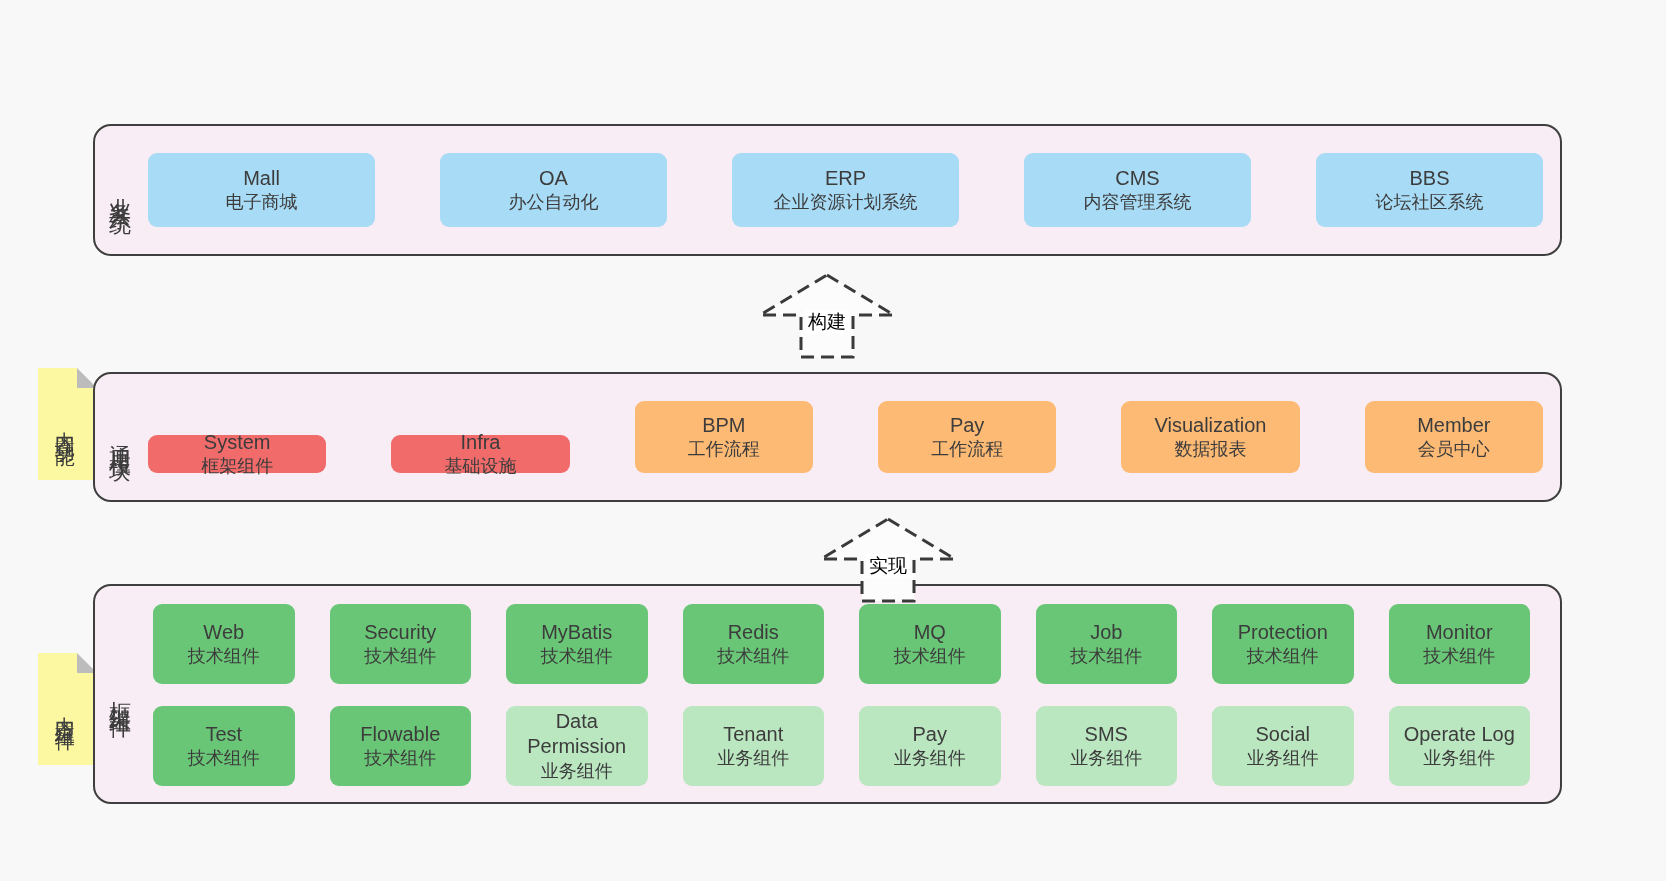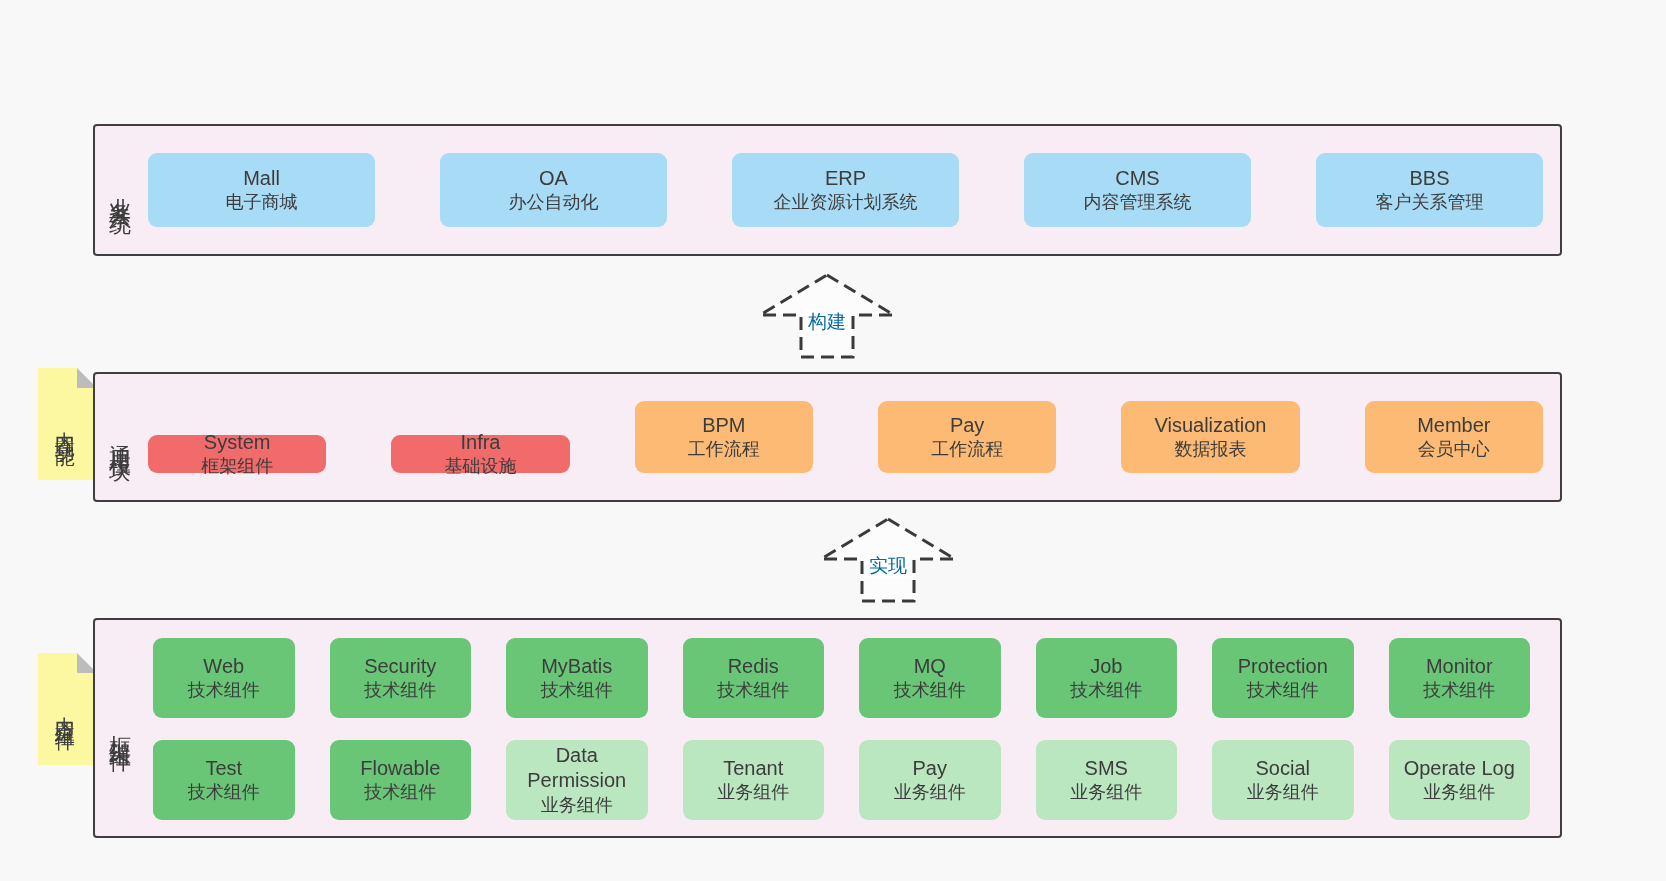--- a/index.html
+++ b/index.html
@@ -4,26 +4,26 @@
 <style>
   html,body { margin:0; padding:0; background:#f8f8f8; }
   * { box-sizing:border-box; }
   body { font-family:"Liberation Sans","DejaVu Sans",sans-serif; color:#3c3c3c; }
 
   .canvas { position:relative; width:1666px; height:881px; background:#f8f8f8; overflow:hidden; }
 
   
   .container {
     position:absolute; left:93px; width:1469px;
-    background:#f8edf5; border:2px solid #3f3f3f; border-radius:4px;
+    background:#f8edf5; border:2px solid #3f3f3f; border-radius:18px;
     z-index:2;
   }
   #sec-business  { top:124px; height:132px; }
   #sec-modules   { top:372px; height:130px; }
-  #sec-framework { top:618px; height:220px; }
+  #sec-framework { top:584px; height:220px; }
 
   .section-label {
     position:absolute; left:14px; top:50%; transform:translateY(-50%);
     writing-mode:vertical-rl; text-orientation:upright;
     font-size:22px; letter-spacing:5px; color:#3c3c3c; line-height:1;
     white-space:nowrap;
   }
 
   
   .row6 {
@@ -69,21 +69,21 @@
   }
 
   
   .arrow { position:absolute; width:140px; height:88px; z-index:3; }
   #arrow-build     { left:757px; top:272px; }
   #arrow-implement { left:818px; top:516px; }
   .arrow svg { display:block; width:100%; height:100%; }
   .arrow-label {
     position:absolute; left:50%; top:38px; transform:translateX(-50%);
     background:#ffffff; padding:0 3px; font-size:19px; line-height:1.25;
-    color:#0369a1; white-space:nowrap;
+    color:#000000; white-space:nowrap;
   }
 </style>
 </head>
 <body>
 
 <div class="canvas">
 
   <div class="container" id="sec-business">
     <div class="section-label">业务系统</div>
     <div class="row6">
@@ -98,21 +98,21 @@
       <div class="box blue">
         <div class="box-en">ERP</div>
         <div class="box-zh">企业资源计划系统</div>
       </div>
       <div class="box blue">
         <div class="box-en">CMS</div>
         <div class="box-zh">内容管理系统</div>
       </div>
       <div class="box blue">
         <div class="box-en">BBS</div>
-        <div class="box-zh">客户关系管理</div>
+        <div class="box-zh">论坛社区系统</div>
       </div>
     </div>
   </div>
 
   <div class="arrow" id="arrow-build">
     <svg viewBox="0 0 140 88">
       <polygon points="70,3 137,43 96,43 96,85 44,85 44,43 3,43" fill="#fcfcfc" stroke="#3a3a3a" stroke-width="3" stroke-dasharray="13 7"></polygon>
     </svg>
     <span class="arrow-label">构建</span>
   </div>

